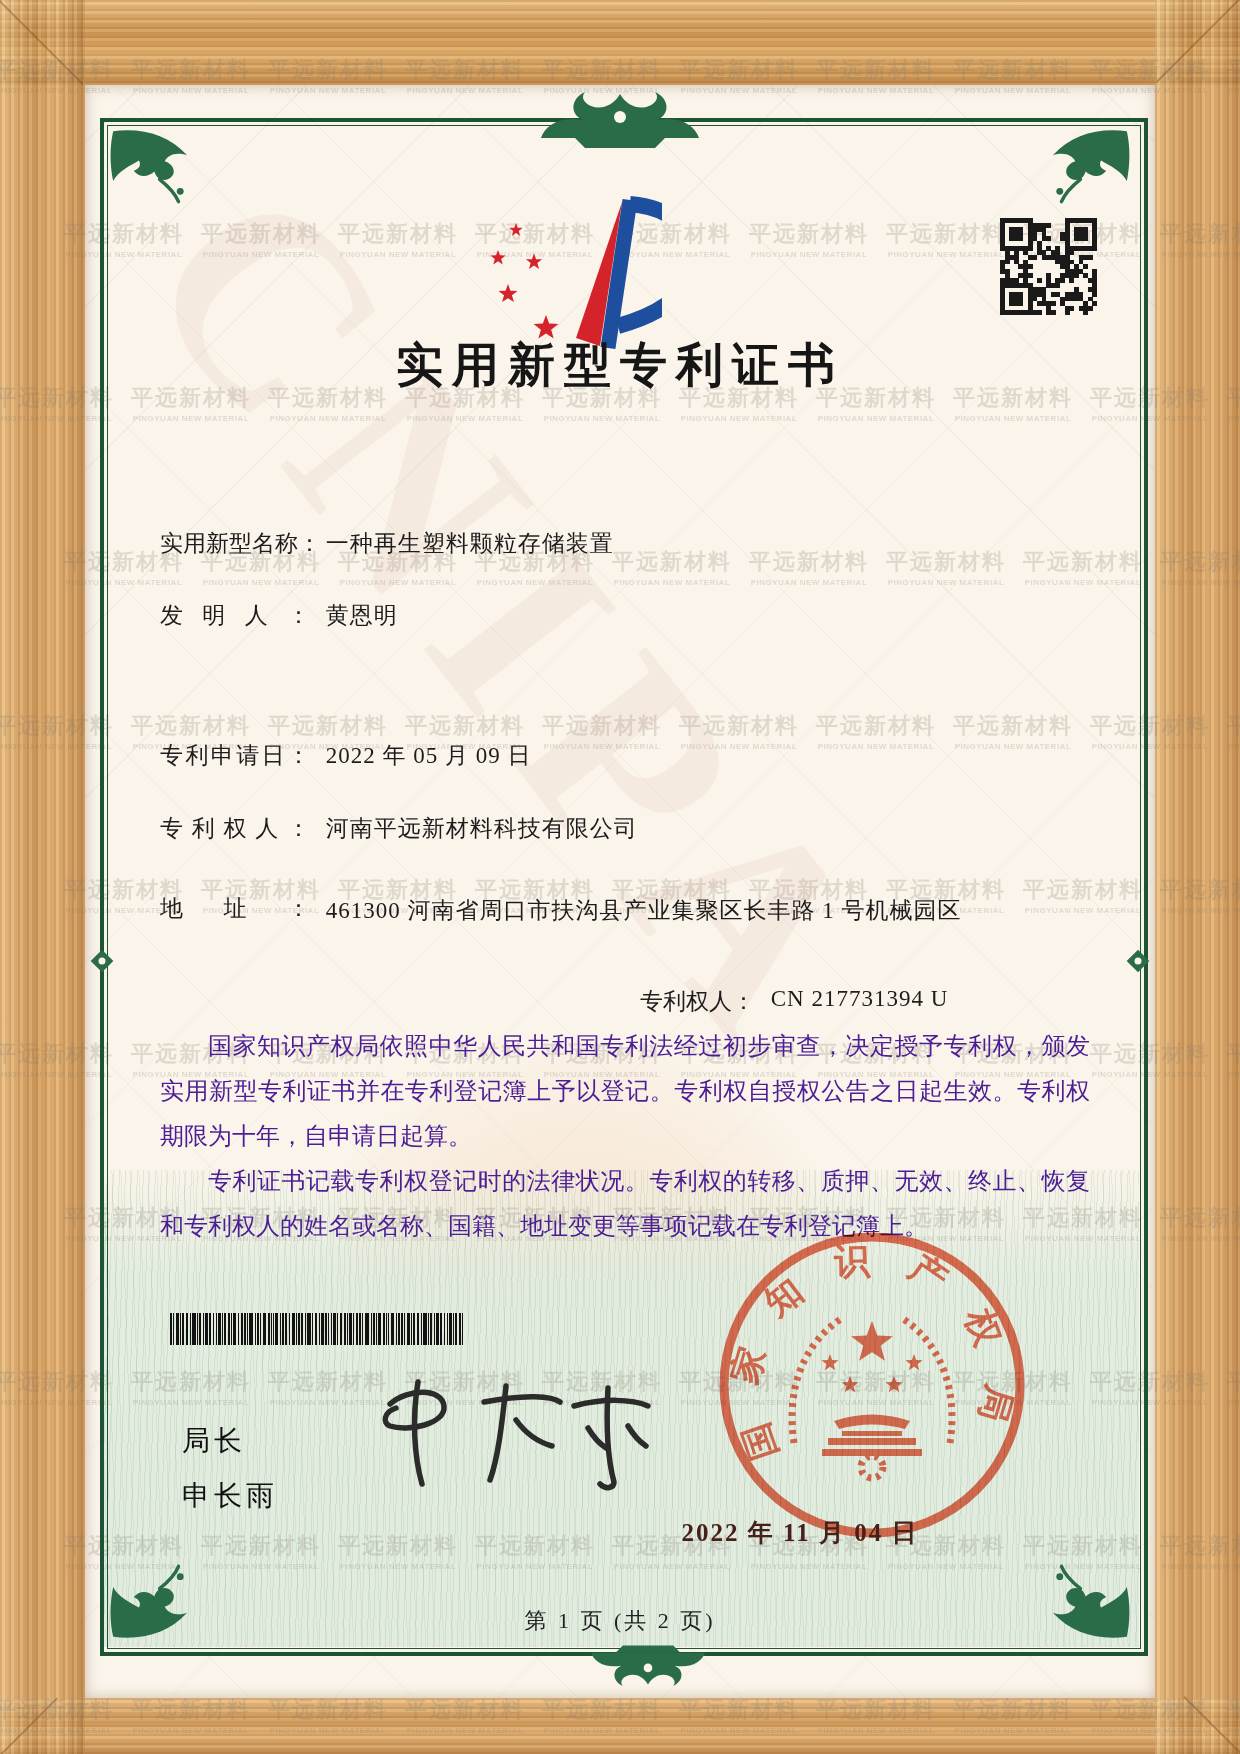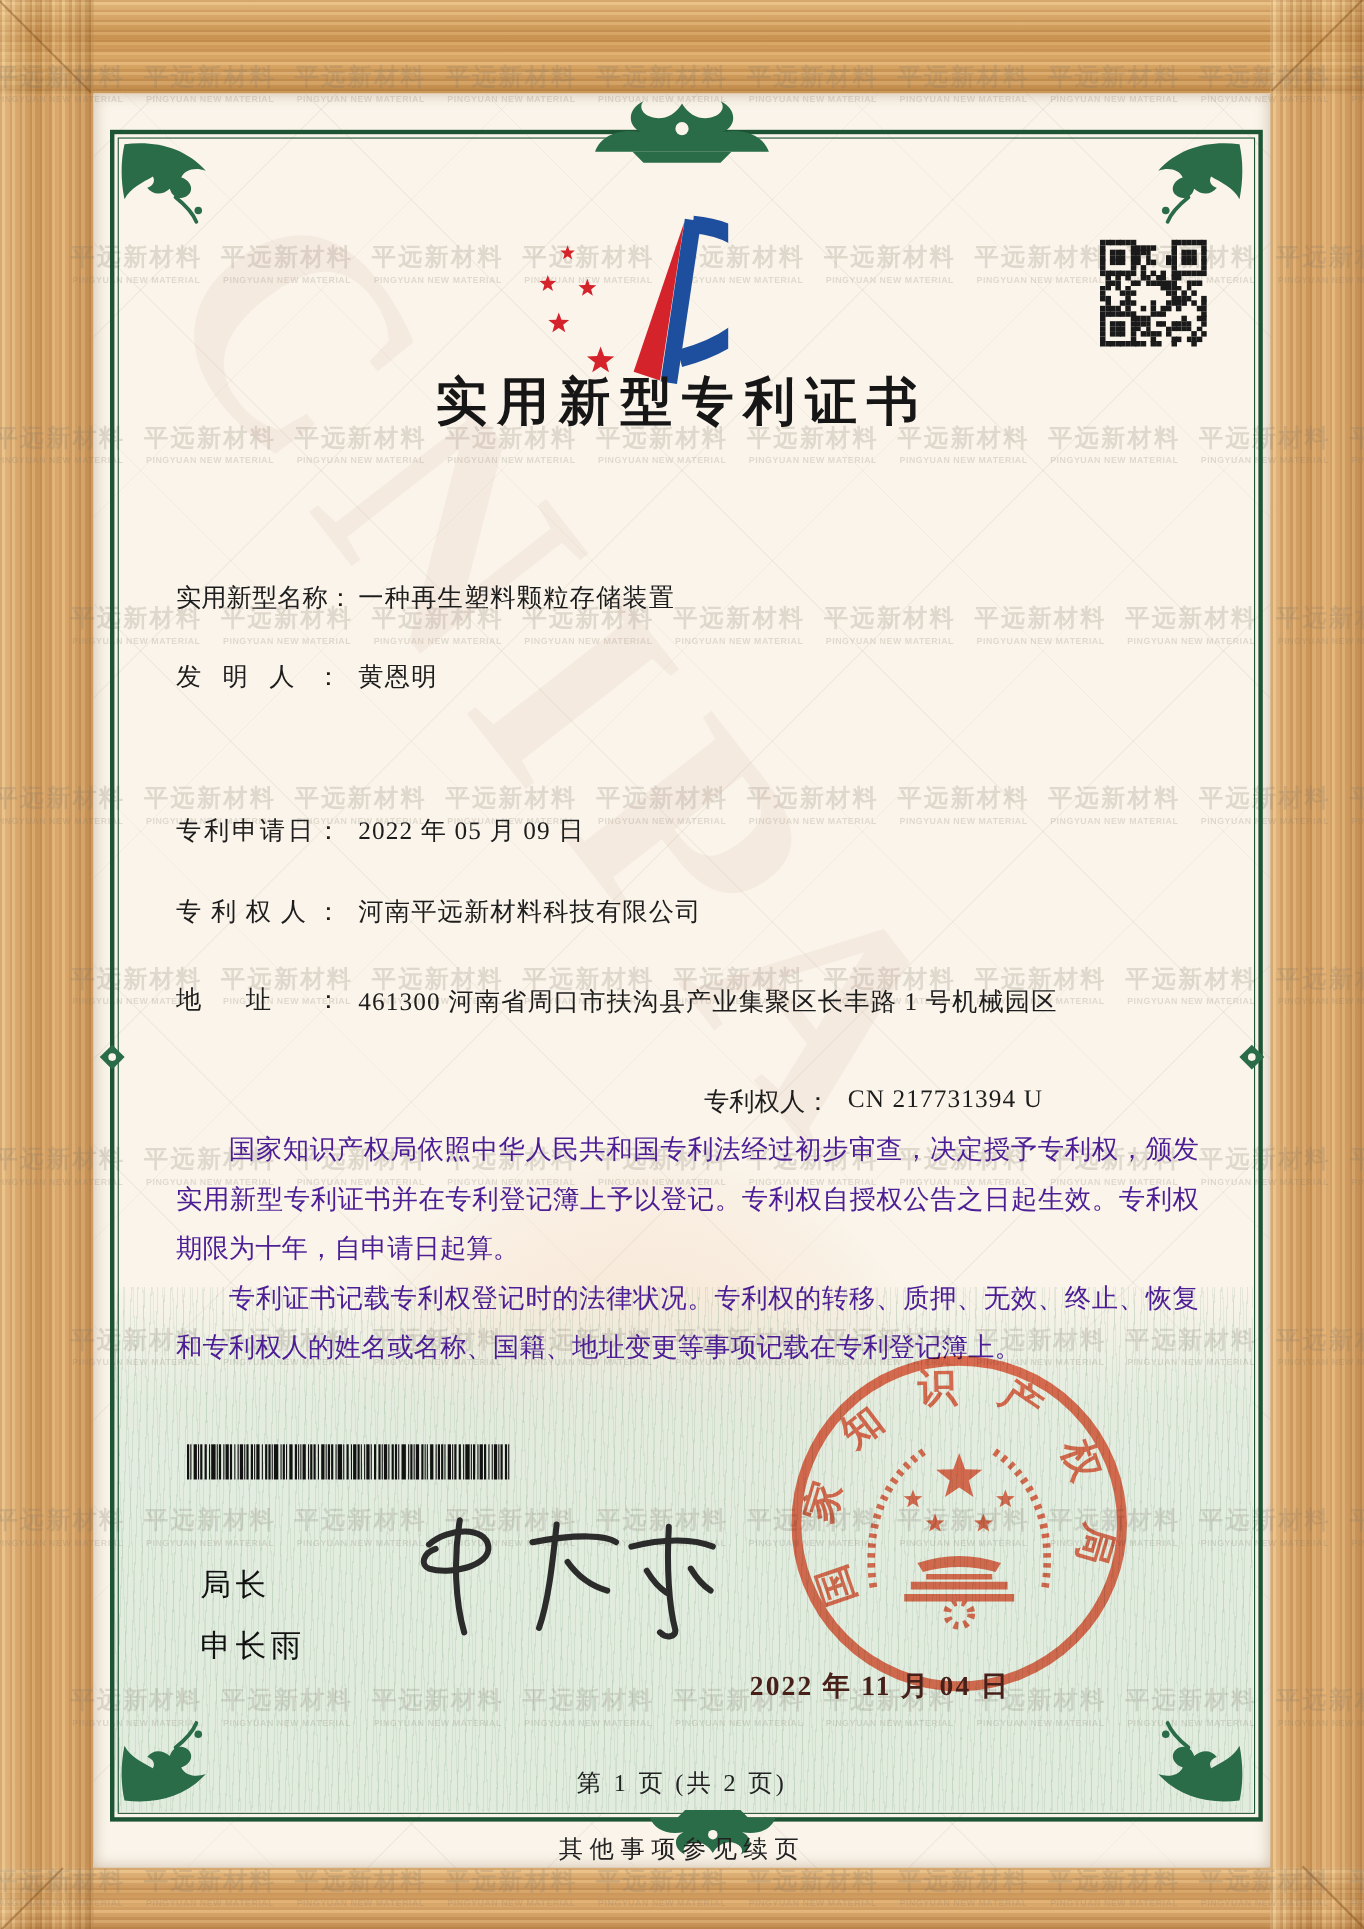--- a/index.html
+++ b/index.html
@@ -994,15 +994,14 @@
       <g stroke="#e8593b" stroke-width="7" fill="none" stroke-dasharray="4 5">
         <path d="M92,228 C84,176 100,128 142,102"></path>
         <path d="M248,228 C256,176 240,128 198,102"></path>
         <circle cx="170" cy="252" r="11"></circle>
       </g>
     </g>
   </svg>
   <div class="ct seal-date">2022 年 11 月 04 日</div>
 
   <div class="ct pagefoot">第 1 页 (共 2 页)</div>
-  <div class="ct contnote">其他事项参见续页</div>
 
 </div>
 
 </body></html>

